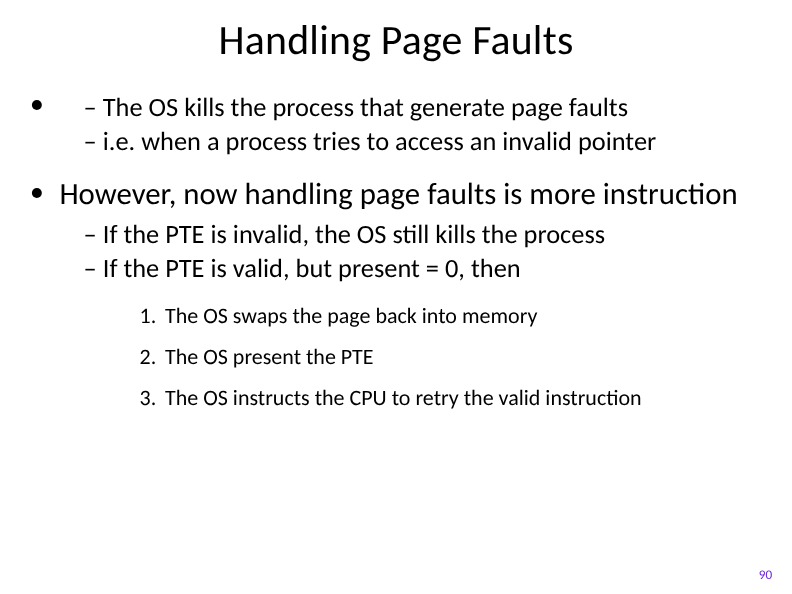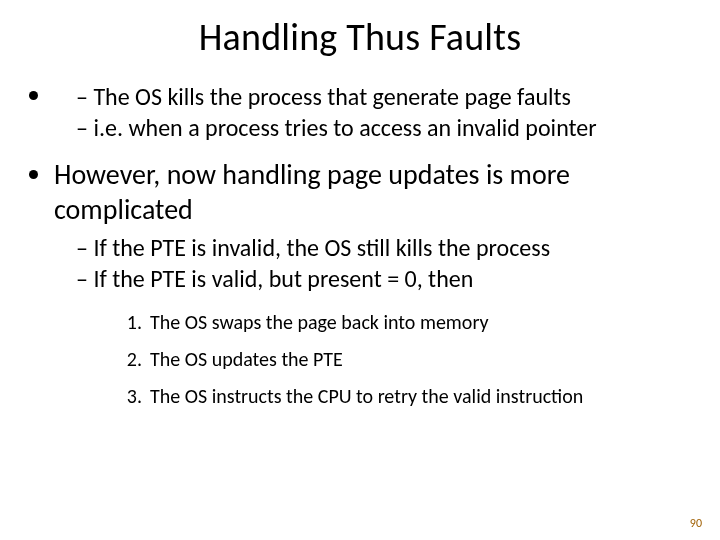--- a/index.html
+++ b/index.html
@@ -69,44 +69,44 @@
     display: inline-block;
     width: 18px;
     text-align: right;
     margin-right: 8px;
   }
   .pagenum {
     position: absolute;
     bottom: 10px;
     right: 18px;
     font-size: 12px;
-    color: #a16207;
+    color: #6d28d9;
   }
 </style>
 </head>
 <body>
 
 <div class="slide">
-  <h1 class="title">Handling Thus Faults</h1>
+  <h1 class="title">Handling Page Faults</h1>
 
   <ul class="top">
     <li>
       <ul class="sub">
         <li>The OS kills the process that generate page faults</li>
         <li>i.e. when a process tries to access an invalid pointer</li>
       </ul>
     </li>
     <li>
-      <span>However, now handling page updates is more complicated</span>
+      <span>However, now handling page faults is more instruction</span>
       <ul class="sub">
         <li>If the PTE is invalid, the OS still kills the process</li>
         <li>If the PTE is valid, but present = 0, then</li>
       </ul>
       <ol class="num">
         <li>The OS swaps the page back into memory</li>
-        <li>The OS updates the PTE</li>
+        <li>The OS present the PTE</li>
         <li>The OS instructs the CPU to retry the valid instruction</li>
       </ol>
     </li>
   </ul>
 
   <div class="pagenum">90</div>
 </div>
 
 </body></html>

